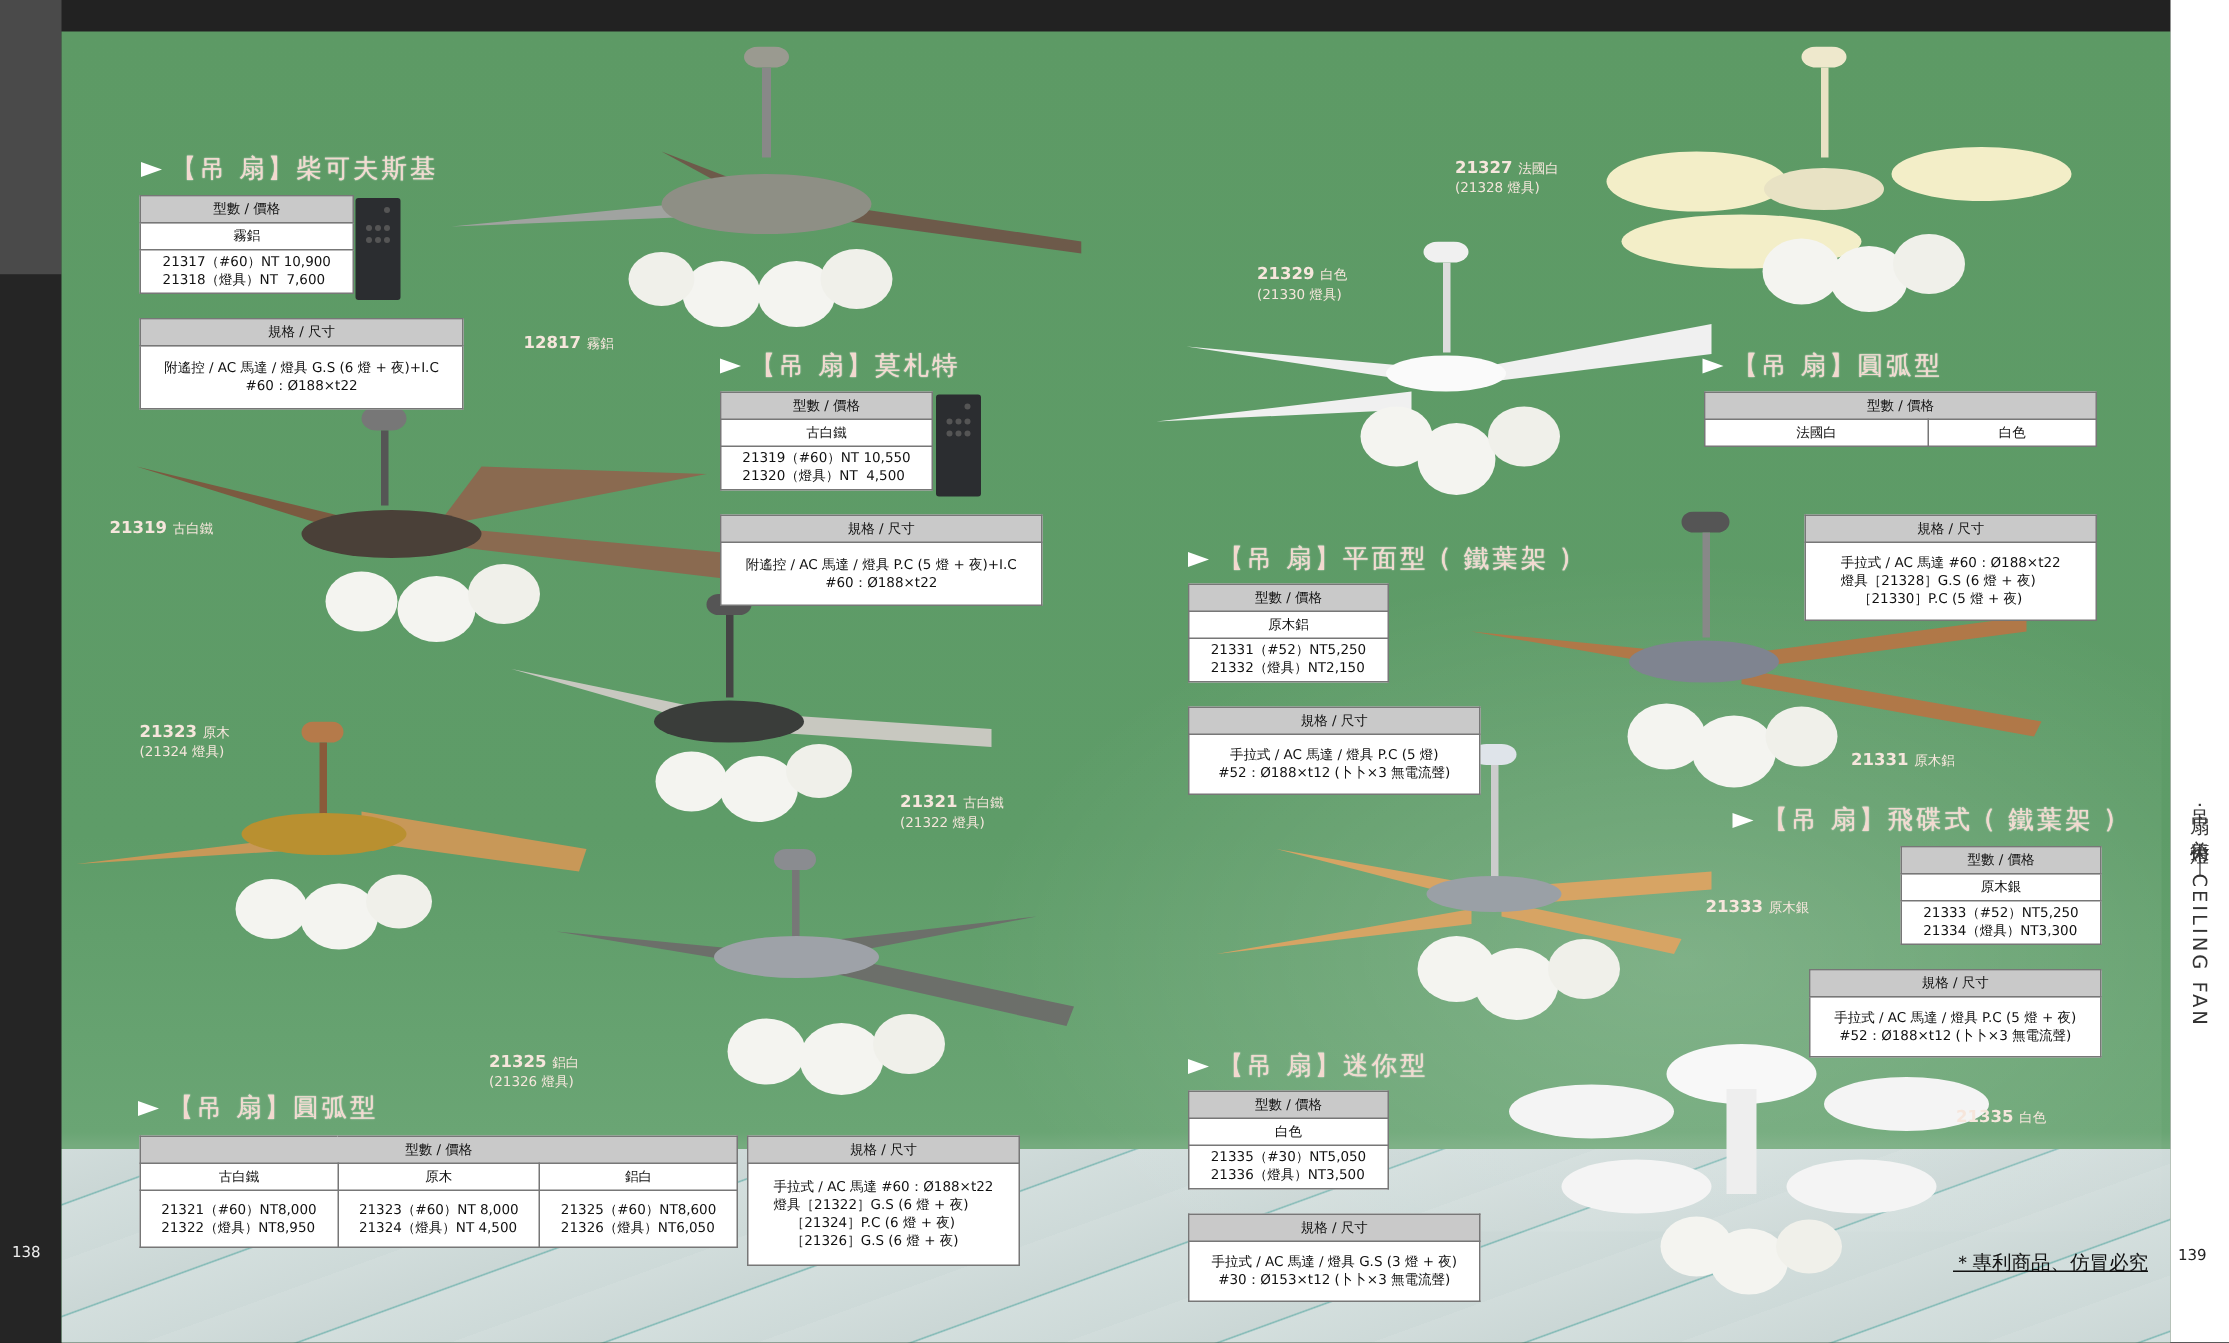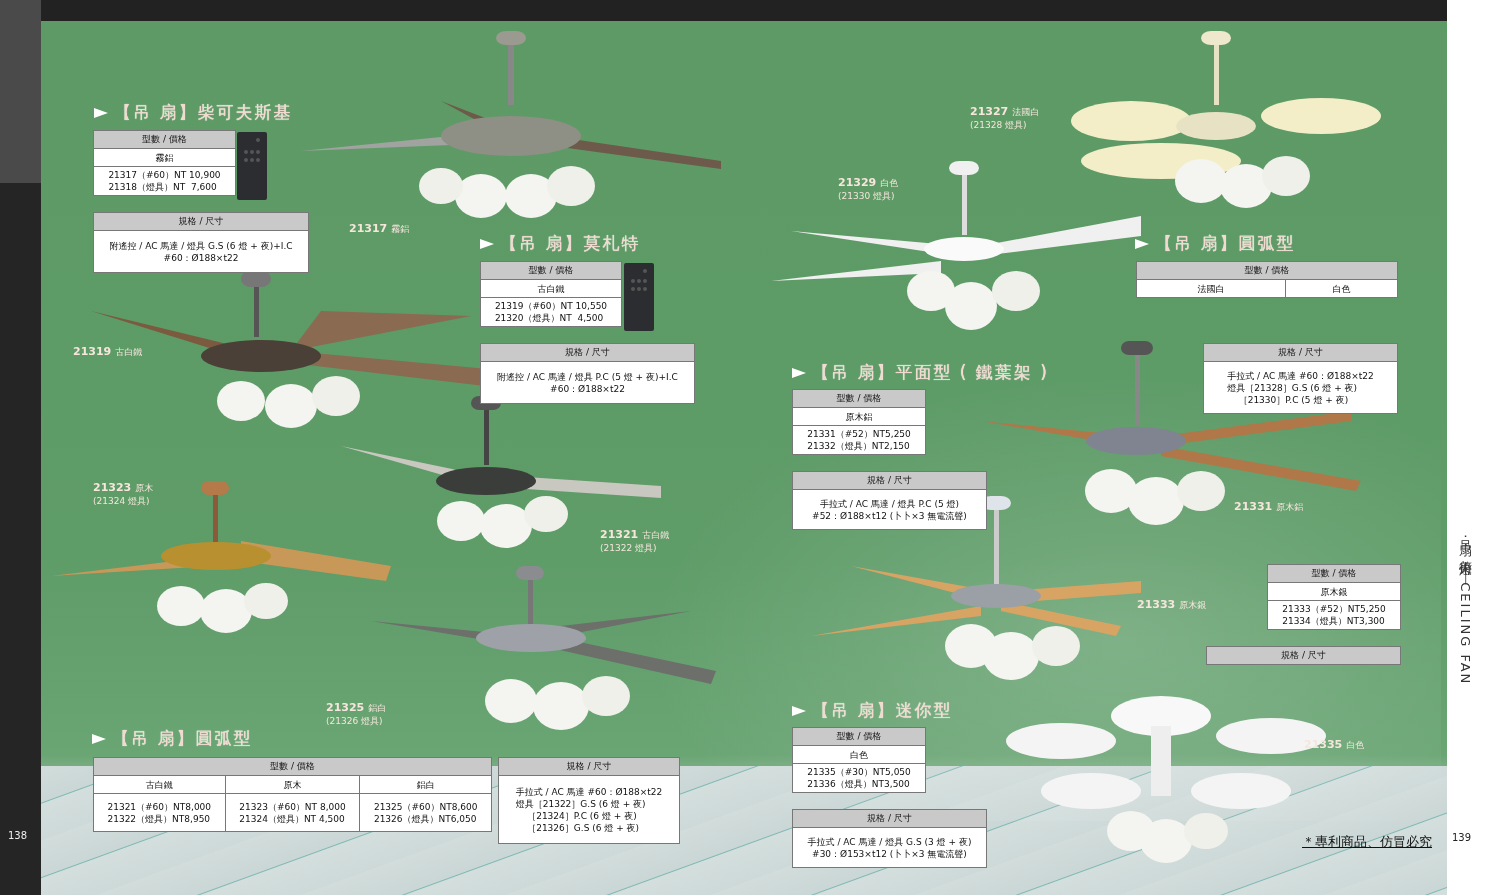--- a/index.html
+++ b/index.html
@@ -185,20 +185,21 @@
       <span style="left:7px;top:24px"></span>
       <span style="left:13px;top:24px"></span>
       <span style="left:19px;top:24px"></span>
   </div>
 
   <div class="heading" style="left:53px;top:80px"><span class="arrow"></span><span>【吊 扇】柴可夫斯基</span></div>
   <div class="heading" style="left:439px;top:211px"><span class="arrow"></span><span>【吊 扇】莫札特</span></div>
   <div class="heading" style="left:51px;top:706px"><span class="arrow"></span><span>【吊 扇】圓弧型</span></div>
   <div class="heading" style="left:1094px;top:211px"><span class="arrow"></span><span>【吊 扇】圓弧型</span></div>
   <div class="heading" style="left:751px;top:340px"><span class="arrow"></span><span>【吊 扇】平面型 ( 鐵葉架 )</span></div>
+  <div class="heading" style="left:1114px;top:514px"><span class="arrow"></span><span>【吊 扇】飛碟式 ( 鐵葉架 )</span></div>
   <div class="heading" style="left:751px;top:678px"><span class="arrow"></span><span>【吊 扇】迷你型</span></div>
 
   <table class="spec" style="left:52px;top:109px;width:143px">
     <tbody>
         <tr>
           <th>型數 / 價格</th>
         </tr>
     <tr>
           <td class="hdr">霧鋁</td>
         </tr>
@@ -342,20 +343,24 @@
           <td><span class="pre">21333（#52）NT5,250
 21334（燈具）NT3,300</span></td>
         </tr>
   </tbody>
     </table>
   <table class="spec" style="left:1165px;top:625px;width:195px">
     <tbody>
         <tr>
           <th>規格 / 尺寸</th>
         </tr>
+    <tr>
+          <td style="height:40px;white-space:pre">手拉式 / AC 馬達 / 燈具 P.C (5 燈 + 夜)
+#52：Ø188×t12 (卜卜×3 無電流聲)</td>
+        </tr>
   </tbody>
     </table>
 
   <table class="spec" style="left:751px;top:706px;width:134px">
     <tbody>
         <tr>
           <th>型數 / 價格</th>
         </tr>
     <tr>
           <td class="hdr">白色</td>
@@ -371,21 +376,21 @@
         <tr>
           <th>規格 / 尺寸</th>
         </tr>
     <tr>
           <td style="height:40px;white-space:pre">手拉式 / AC 馬達 / 燈具 G.S (3 燈 + 夜)
 #30：Ø153×t12 (卜卜×3 無電流聲)</td>
         </tr>
   </tbody>
     </table>
 
-  <div class="label" style="left:308px;top:201px"><span>21317</span> <span class="col">霧鋁</span></div>
+  <div class="label" style="left:308px;top:201px"><span>12817</span> <span class="col">霧鋁</span></div>
   <div class="label" style="left:32px;top:324px"><span>21319</span> <span class="col">古白鐵</span></div>
   <div class="label" style="left:52px;top:460px"><span>21323</span> <span class="col">原木</span><span class="sub">(21324 燈具)</span></div>
   <div class="label" style="left:559px;top:507px"><span>21321</span> <span class="col">古白鐵</span><span class="sub">(21322 燈具)</span></div>
   <div class="label" style="left:285px;top:680px"><span>21325</span> <span class="col">鋁白</span><span class="sub">(21326 燈具)</span></div>
   <div class="label" style="left:929px;top:84px"><span>21327</span> <span class="col">法國白</span><span class="sub">(21328 燈具)</span></div>
   <div class="label" style="left:797px;top:155px"><span>21329</span> <span class="col">白色</span><span class="sub">(21330 燈具)</span></div>
   <div class="label" style="left:1193px;top:479px"><span>21331</span> <span class="col">原木鋁</span></div>
   <div class="label" style="left:1096px;top:577px"><span>21333</span> <span class="col">原木銀</span></div>
   <div class="label" style="left:1263px;top:717px"><span>21335</span> <span class="col">白色</span></div>
 </div>

